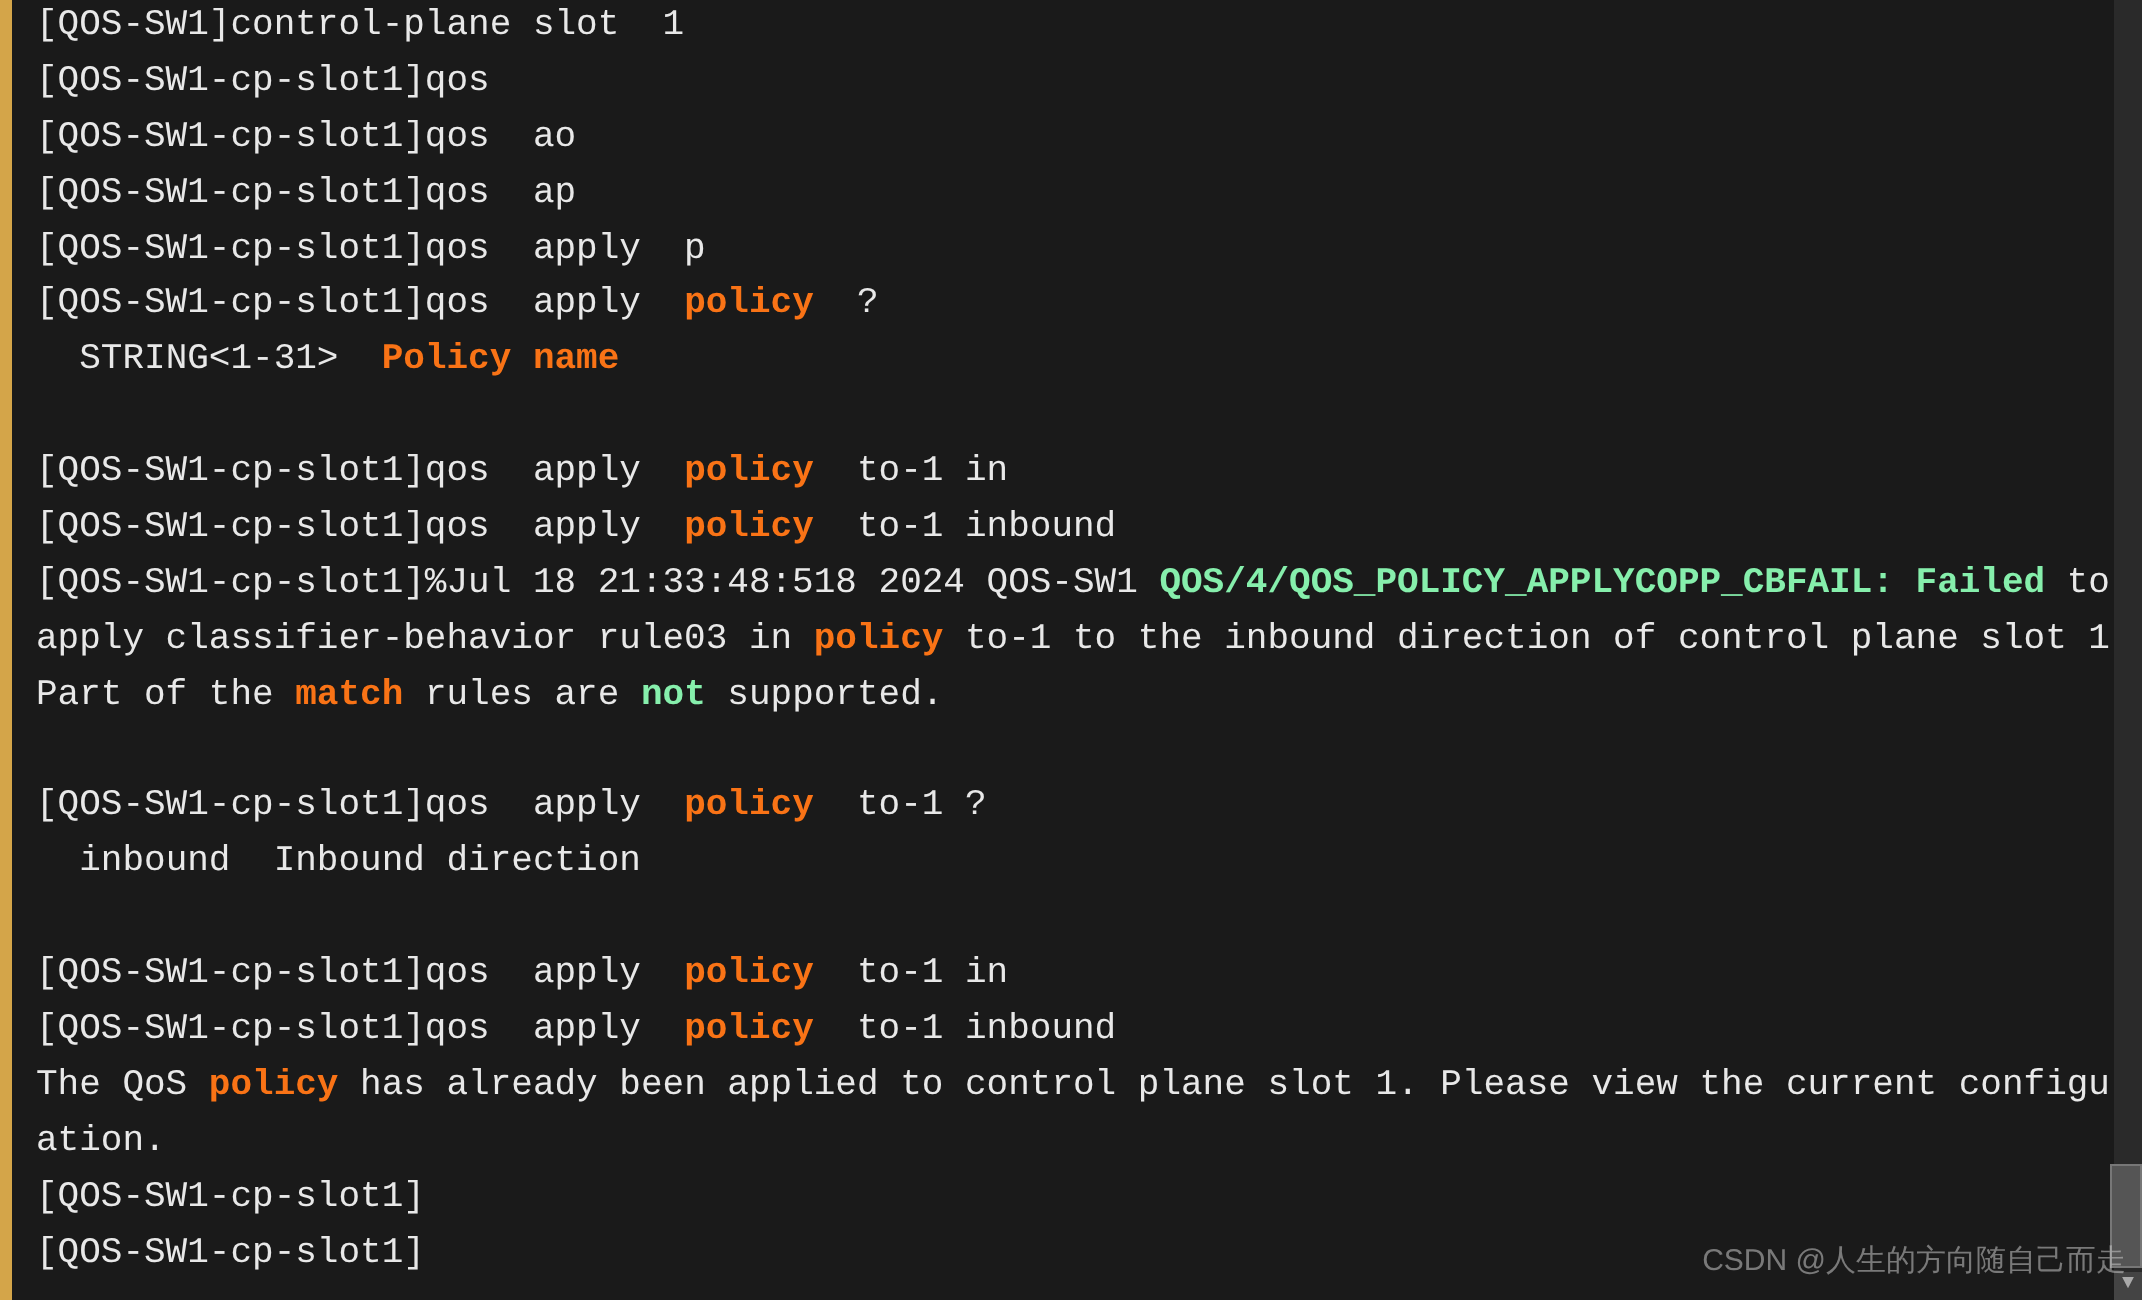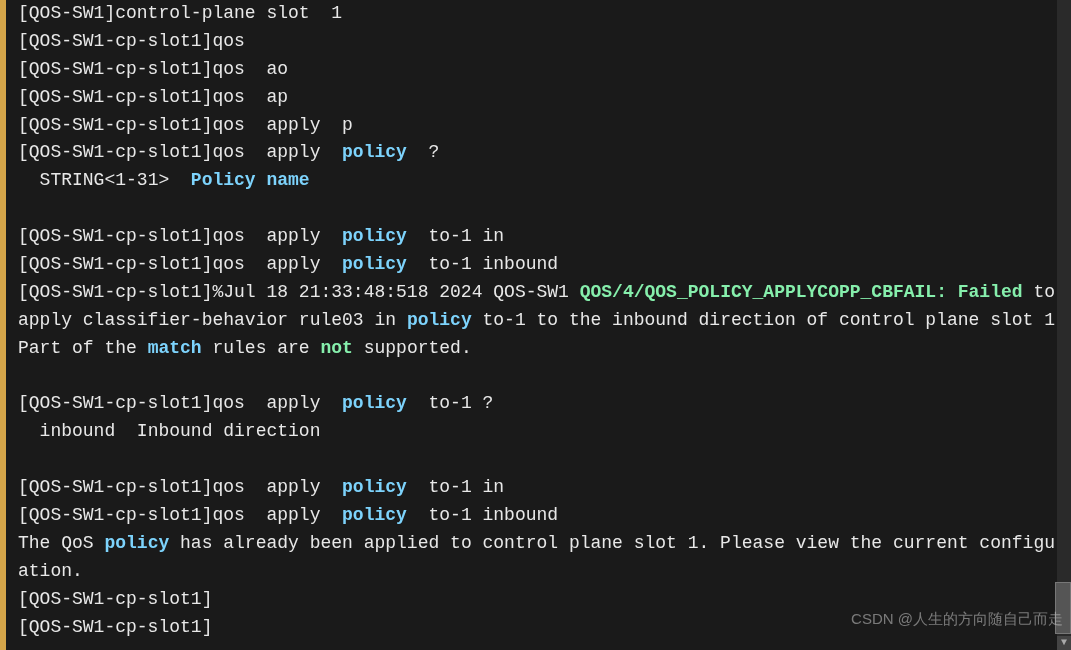--- a/index.html
+++ b/index.html
@@ -21,26 +21,26 @@
     top: 0;
     width: 6px;
     height: 100%;
     background: #d4a549;
   }
   .terminal {
     padding: 0 0 0 18px;
     white-space: pre-wrap;
     word-break: break-all;
   }
-  .kw { color: #7dd3fc; font-weight: bold; }
+  .kw { color: #f97316; font-weight: bold; }
   .err { color: #86efac; font-weight: bold; }
   .watermark {
     position: absolute;
     right: 8px;
-    bottom: 20px;
+    bottom: 8px;
     color: rgba(200,200,200,0.55);
     font-size: 15px;
     font-family: sans-serif;
   }
   .scrollbar {
     position: absolute;
     right: 0;
     top: 0;
     width: 14px;
     height: 100%;

